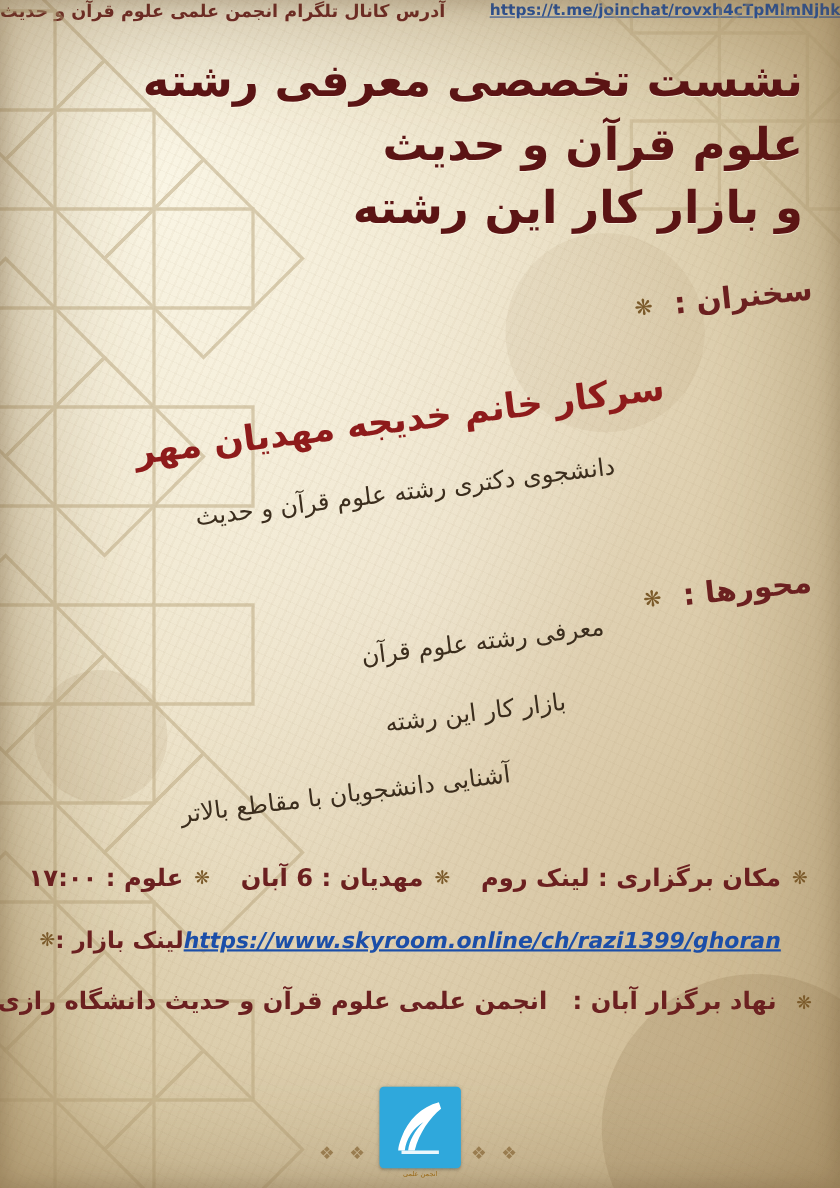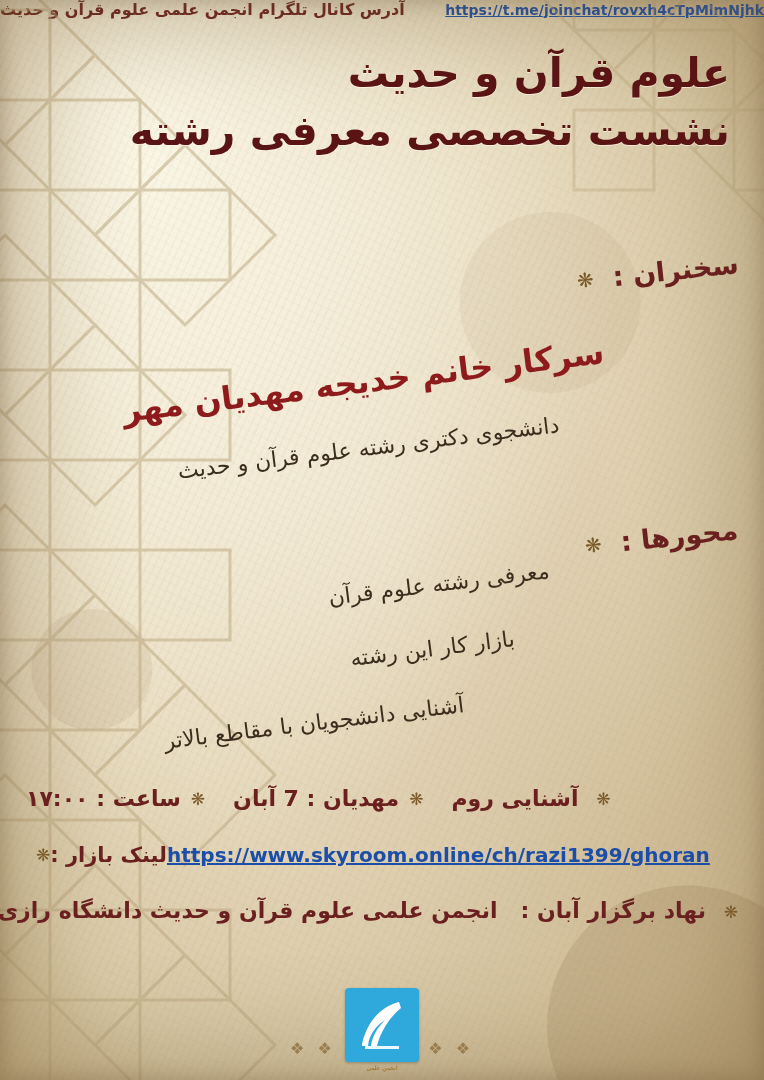--- a/index.html
+++ b/index.html
@@ -94,21 +94,21 @@
   
   .info-row{
     position:absolute;
     color:#6b2020;font-weight:bold;white-space:nowrap;
   }
   #row-time{top:786px;right:26px;left:26px;font-size:22px;display:flex;flex-direction:row-reverse;justify-content:flex-start;align-items:center;gap:0;}
   #row-time .cell{display:flex;align-items:center;}
   #row-time .sep{width:28px;display:inline-block;text-align:center;}
   #row-link{top:843px;right:26px;left:26px;font-size:21px;display:flex;flex-direction:row-reverse;align-items:center;}
   #row-link .url{
-    direction:ltr;color:#1b4ea8;font-weight:bold;font-size:20px;margin-right:14px;
+    direction:ltr;color:#1b4ea8;font-weight:bold;font-size:20px;margin-right:14px;font-style:italic;
   }
   #row-org{top:898px;right:26px;left:26px;font-size:22px;text-align:center;}
   #row-tg{top:948px;right:26px;left:26px;font-size:15px;display:flex;flex-direction:row-reverse;align-items:center;justify-content:space-between;}
   #row-tg .tg-label{color:#6b2020;font-weight:bold;font-size:16px;}
   #row-tg .tg-url{direction:ltr;color:#1b4ea8;font-weight:bold;font-size:14px;}
   .flw{color:#7b5a2a;font-size:17px;margin-left:10px;display:inline-block;}
 
   
   #logo-wrap{
     position:absolute;left:50%;transform:translateX(-50%);
@@ -177,58 +177,60 @@
       <path d="M150 50 L230 130 L150 210 L70 130 Z"></path>
       <path d="M190 170 L270 170 L270 250 L190 250 Z"></path>
       <path d="M230 130 L310 210 L230 290 L150 210 Z"></path>
       <path d="M30 170 L110 170 L110 250 L30 250 Z"></path>
     </g>
   </svg>
 
   <div id="vignette"></div>
 
   <div id="title" class="rtl">
+    <span class="ln">نشست تخصصی معرفی رشته</span>
     <span class="ln">علوم قرآن و حدیث</span>
-    <span class="ln">نشست تخصصی معرفی رشته</span>
+    <span class="ln">و بازار کار این رشته</span>
   </div>
 
   <div id="speaker-head" class="bullet-head rtl">
     <span>سخنران :</span>
     <span class="flower">❋</span>
   </div>
   <div id="speaker-name" class="rtl">سرکار خانم خدیجه مهدیان مهر</div>
   <div id="speaker-sub" class="rtl">دانشجوی دکتری رشته علوم قرآن و حدیث</div>
 
   <div id="axes-head" class="bullet-head rtl">
     <span>محورها :</span>
     <span class="flower">❋</span>
   </div>
   <div id="axis-0" class="axis-item rtl">معرفی رشته علوم قرآن</div>
   <div id="axis-1" class="axis-item rtl">بازار کار این رشته</div>
   <div id="axis-2" class="axis-item rtl">آشنایی دانشجویان با مقاطع بالاتر</div>
 
   <div id="row-time" class="info-row rtl">
     <span class="cell">
       <span class="flw">❋</span>
-      <span>ساعت :</span>
+      <span>علوم :</span>
       <span>&nbsp;</span>
       <span>۱۷:۰۰</span>
     </span>
     <span class="sep"></span>
     <span class="cell">
       <span class="flw">❋</span>
       <span>مهدیان :</span>
       <span>&nbsp;</span>
-      <span>7 آبان</span>
+      <span>6 آبان</span>
     </span>
     <span class="sep"></span>
     <span class="cell">
       <span class="flw">❋</span>
+      <span>مکان برگزاری :</span>
       <span>&nbsp;</span>
-      <span>آشنایی روم</span>
+      <span>لینک روم</span>
     </span>
   </div>
 
   <div id="row-link" class="info-row rtl">
     <span class="flw">❋</span>
     <span>لینک بازار :</span>
     <a class="url" href="#">https://www.skyroom.online/ch/razi1399/ghoran</a>
   </div>
 
   <div id="row-org" class="info-row rtl">

